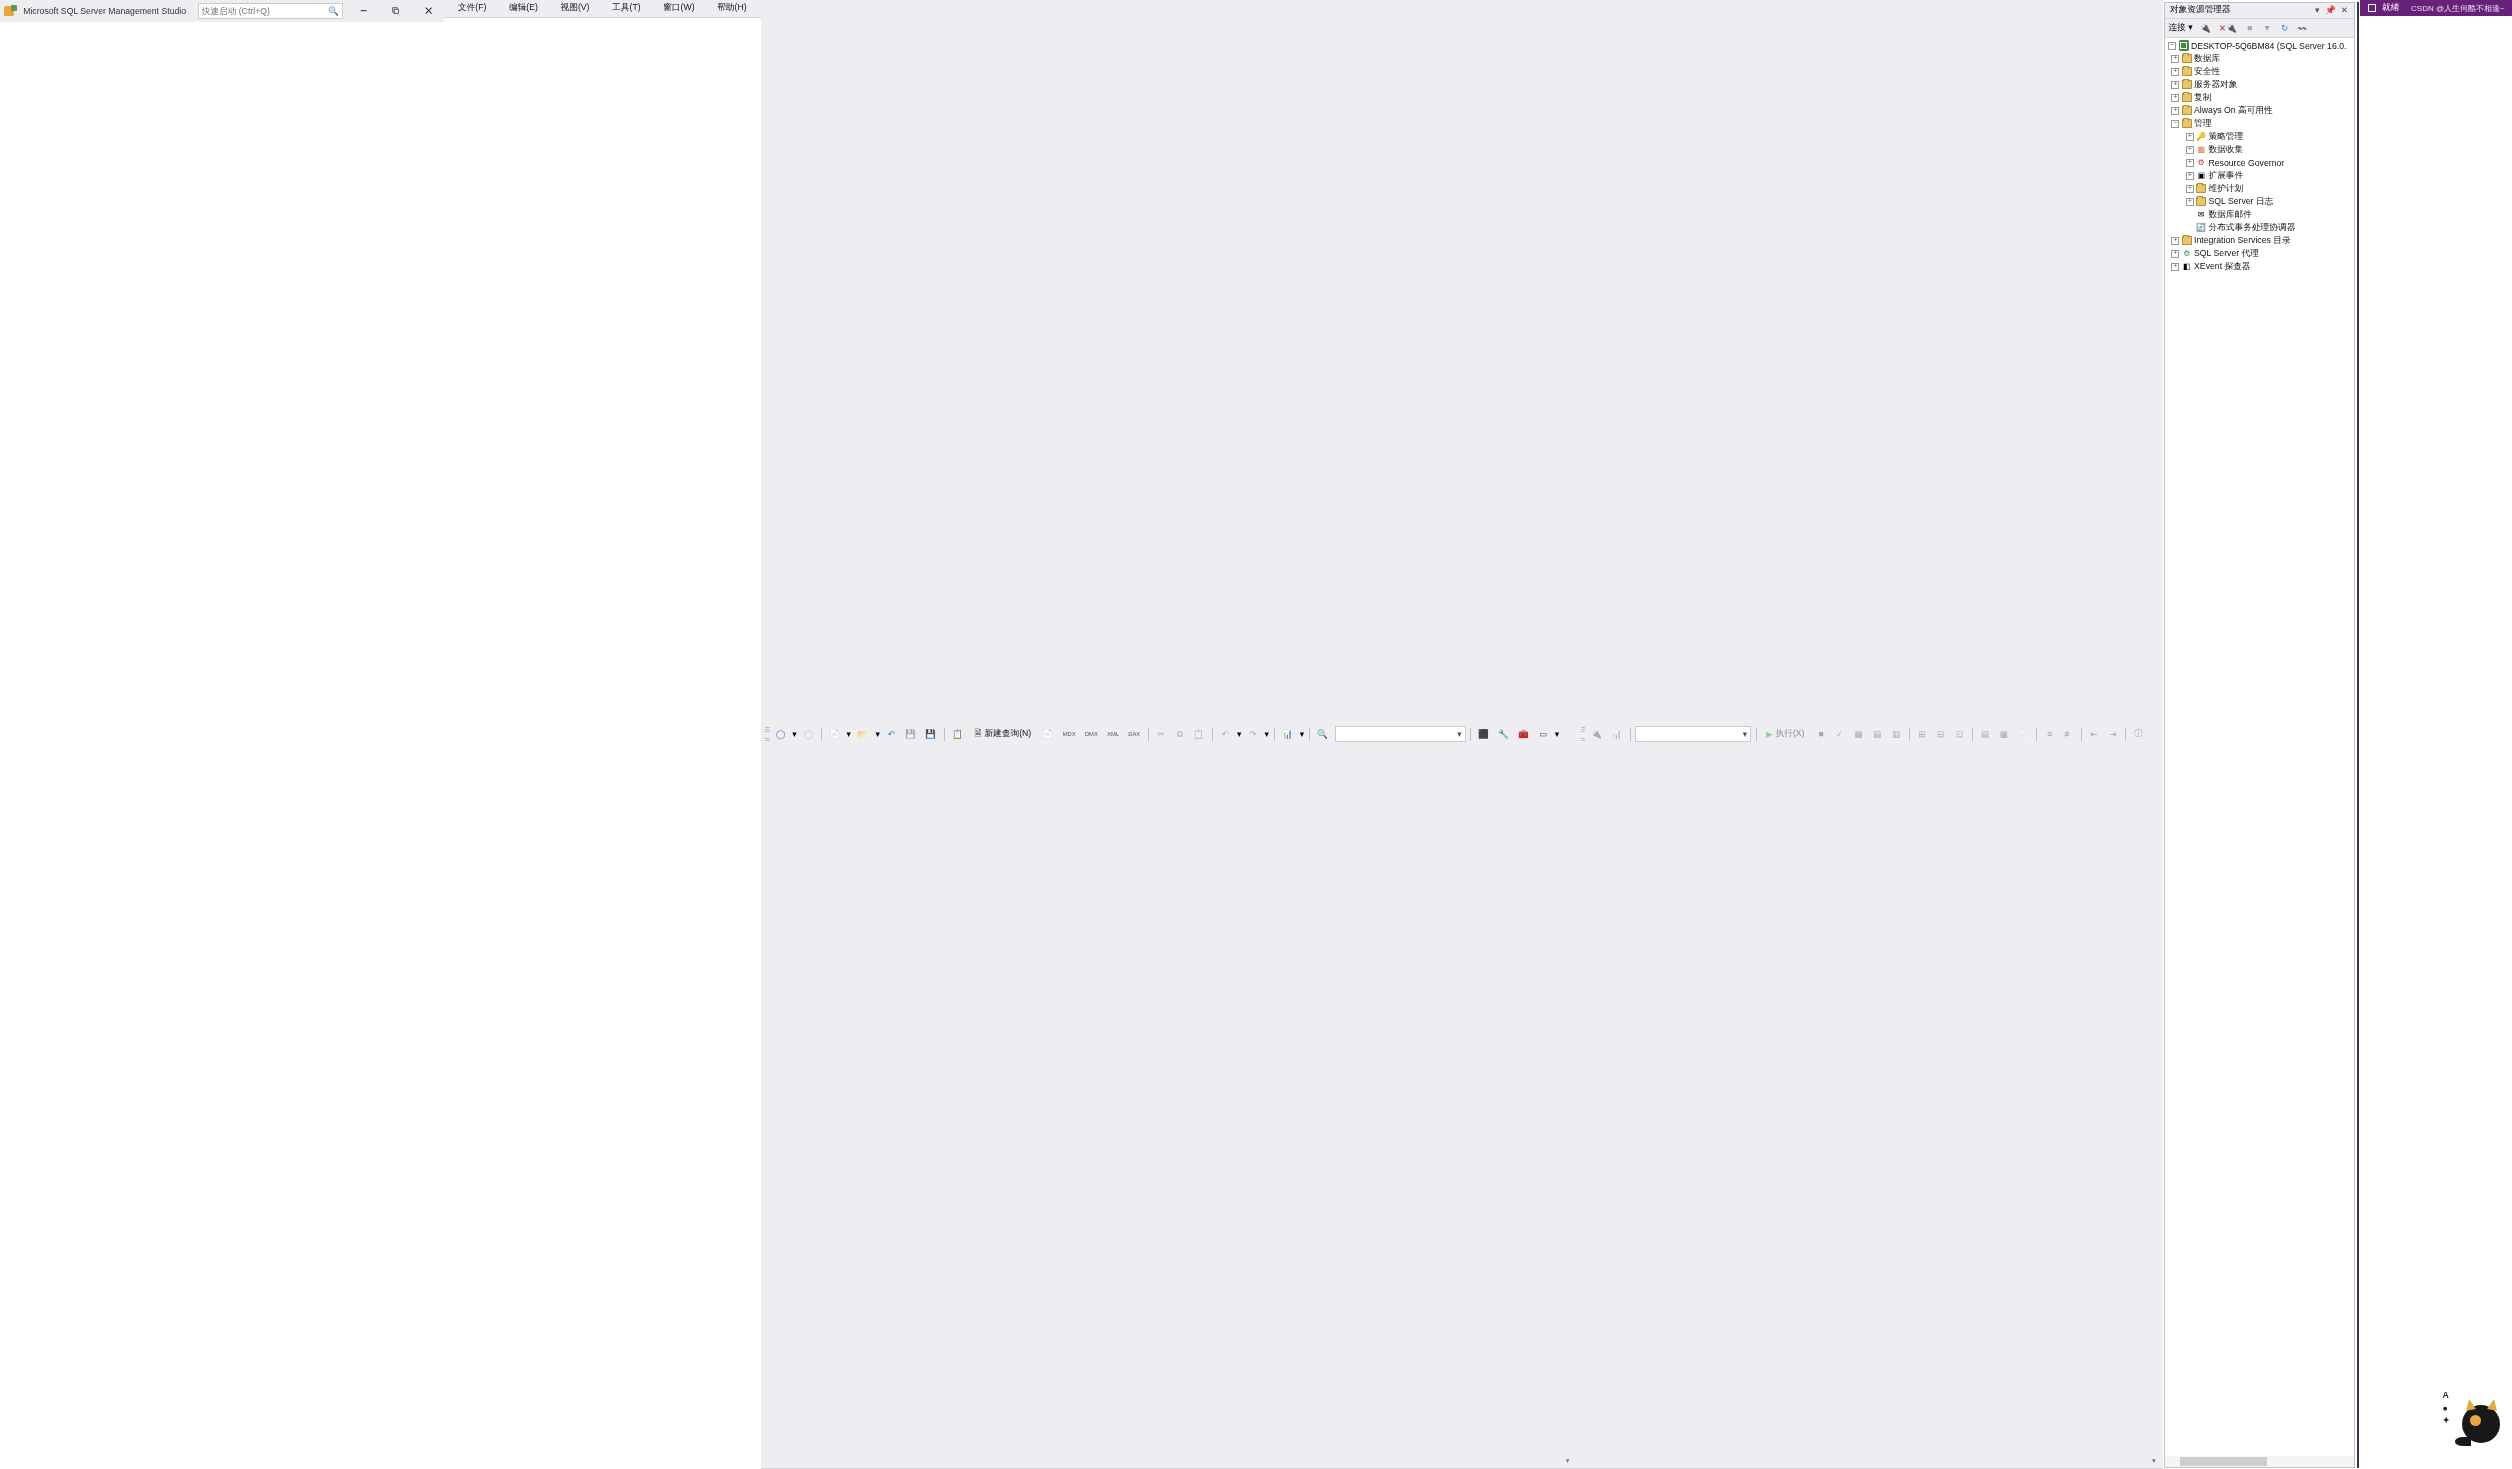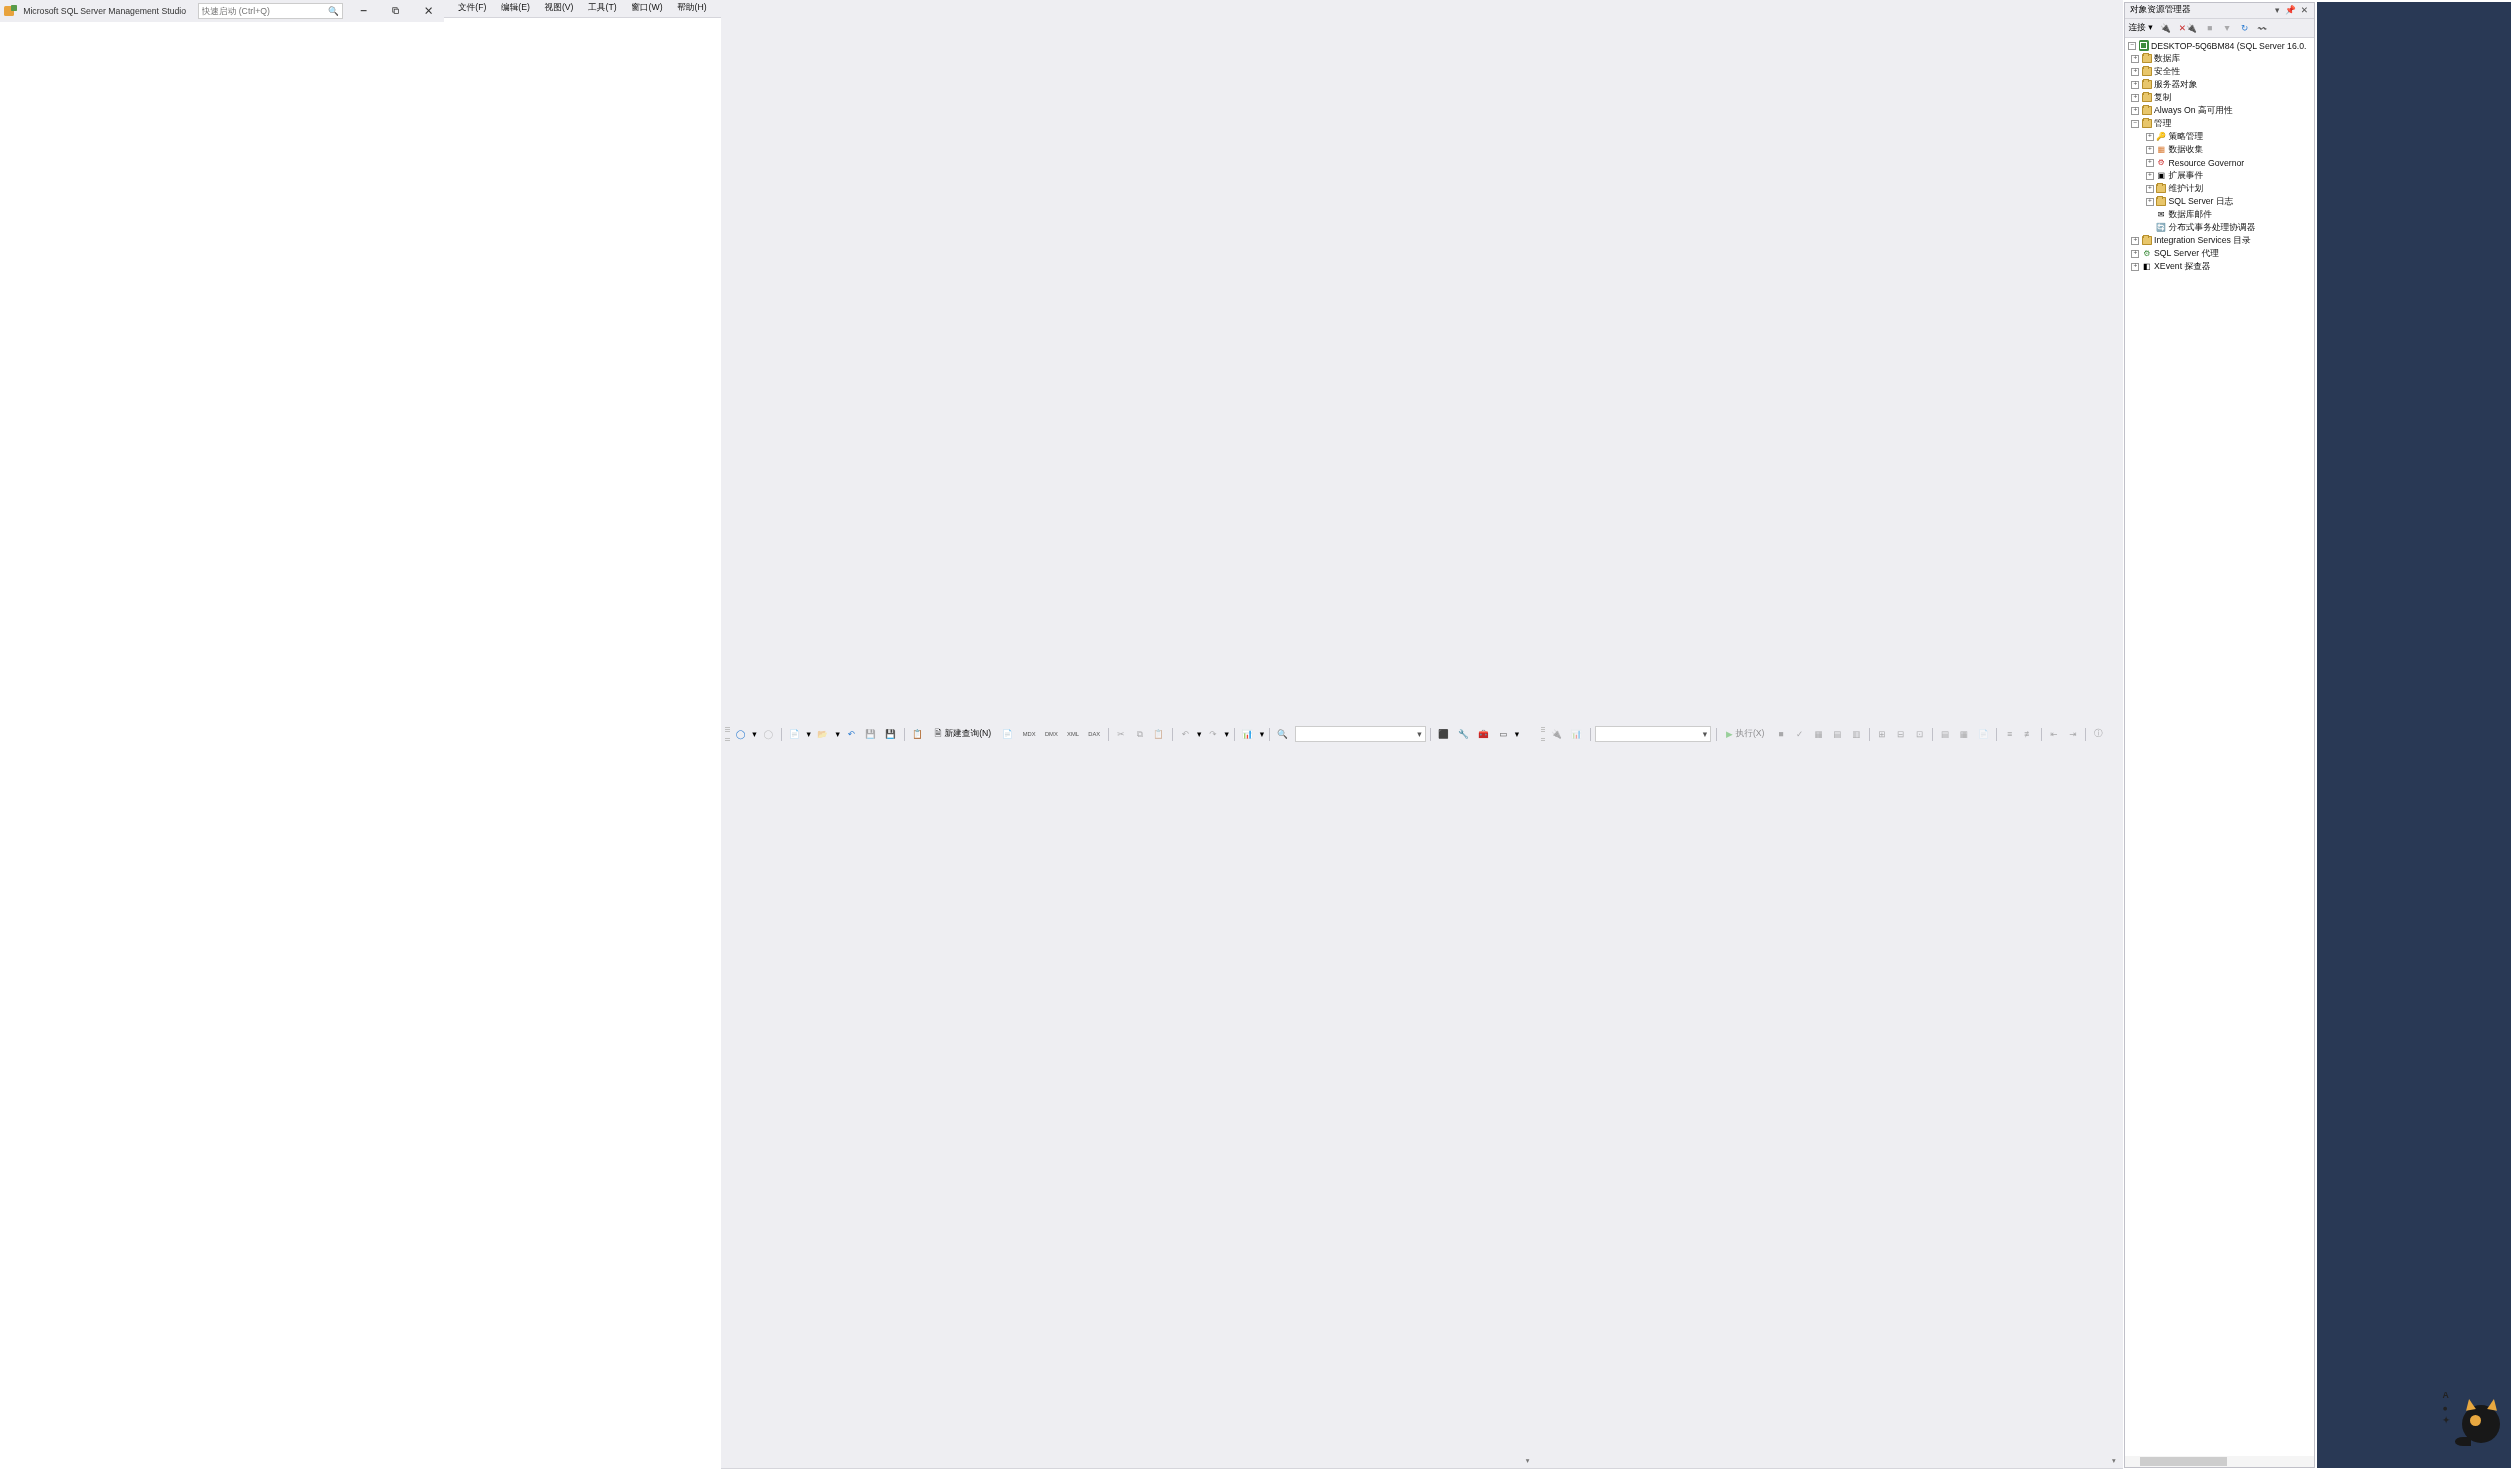--- a/index.html
+++ b/index.html
@@ -13,21 +13,21 @@
 .app-icon::after{content:"";position:absolute;width:6.5px;height:6.5px;background:#589b49;top:0;left:6.5px;border-radius:0.7px}
 .title-text{color:#333;font-size:8.7px}
 .title-spacer{flex:1}
 .quick-launch{width:145px;height:16px;border:0.7px solid #ccc;background:#fff;display:flex;align-items:center;padding:0 2.9px;position:relative}
 .quick-launch input{border:none;outline:none;flex:1;font-size:8.7px;color:#888}
 .quick-launch .search-ic{color:#555}
 .win-btn{width:22px;height:16px;display:flex;align-items:center;justify-content:center;color:#333;margin-left:4.4px}
 .win-btn svg{width:7.3px;height:7.3px}
 
 
-.menubar{height:17.5px;background:#eeeef2;display:flex;align-items:center;padding:0 7px;gap:0;border-bottom:0.7px solid #d5d5db}
+.menubar{height:17.5px;background:#eeeef2;display:flex;align-items:center;padding:0 7px;gap:8px;border-bottom:0.7px solid #d5d5db}
 .menu-item{padding:1.5px 7.3px;color:#111}
 
 
 .toolrow{background:#eeeef2;padding:1.5px 4.4px;display:flex;align-items:center;gap:2.9px;border-bottom:0.7px solid #d5d5db}
 .grip{width:4.4px;height:14.5px;background:repeating-linear-gradient(to bottom,#c0c0c0 0,#c0c0c0 0.7px,transparent 0.7px,transparent 2.2px)}
 .tb-btn{min-width:16px;height:16px;display:flex;align-items:center;justify-content:center;padding:0 2.2px;color:#555;border:0.7px solid transparent}
 .tb-btn.disabled{opacity:.45}
 .tb-btn.text{padding:0 4.4px;gap:2.9px;color:#111}
 .tb-sep{width:0.7px;height:13px;background:#c0c0c8;margin:0 1.5px}
 .tb-dd{width:5.8px;height:16px;display:flex;align-items:center;justify-content:center}
@@ -378,20 +378,26 @@
             </div>
           </div>
       </div>
       <div class="scroll-h">
         <div class="scroll-thumb"></div>
       </div>
     </div>
     <div class="workspace"></div>
   </div>
 
+  <div class="statusbar">
+    <div class="sq"></div>
+    <span>就绪</span>
+    <div class="status-spacer"></div>
+    <span class="watermark">CSDN @人生何酷不相逢~</span>
+  </div>
 
   <div class="mascot">
     <div class="letters">
       <span>A</span>
       <span>●</span>
       <span>✦</span>
     </div>
     <div class="cat">
       <div class="ear1"></div>
         <div class="ear2"></div>

